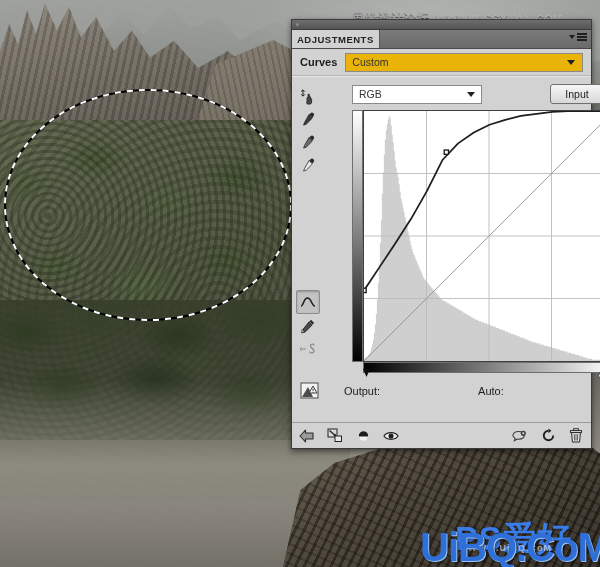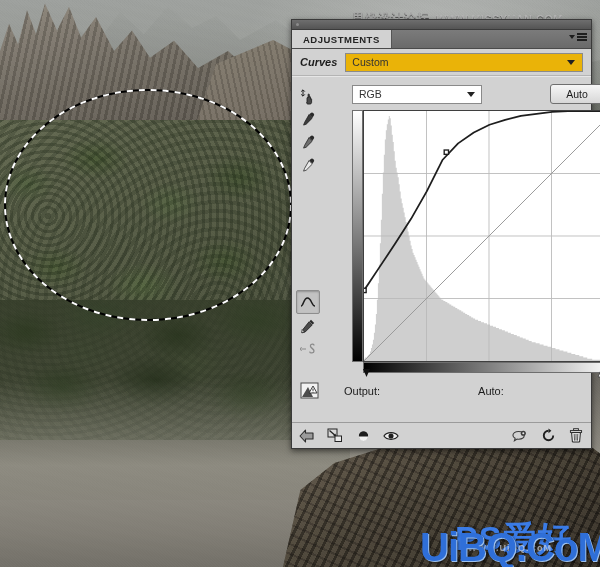--- a/index.html
+++ b/index.html
@@ -134,33 +134,33 @@
   
   #titlebar{height:9px;background:linear-gradient(180deg,#6e6e6e,#545454);
      border-bottom:1px solid #3b3b3b;position:relative;}
   #titlebar .dot{position:absolute;left:4px;top:3px;width:3px;height:3px;
      border-radius:50%;background:#8c8c8c;}
 
   
   #tabrow{height:18px;background:linear-gradient(180deg,#7b7b7b,#6a6a6a);
      display:flex;align-items:stretch;position:relative;
      border-bottom:1px solid #4a4a4a;}
-  #tab-adjustments{background:#d2d2d2;padding:0 11px;display:flex;align-items:center;
+  #tab-adjustments{background:#d2d2d2;padding:0 5px;display:flex;align-items:center;
      font-size:9.5px;font-weight:bold;letter-spacing:.5px;color:#232323;
      border-right:1px solid #555;}
   #panel-menu{position:absolute;right:4px;top:3px;display:flex;align-items:center;gap:2px;}
   #panel-menu .tri{width:0;height:0;border-left:3px solid transparent;
      border-right:3px solid transparent;border-top:4px solid #1e1e1e;}
   #panel-menu .bars{display:flex;flex-direction:column;gap:1.5px;}
   #panel-menu .bars i{display:block;width:10px;height:1.5px;background:#1e1e1e;}
 
   
   #preset-row{height:26px;display:flex;align-items:center;padding:0 8px;gap:8px;
      background:#d2d2d2;}
-  #preset-label{font-weight:bold;font-size:11px;color:#1c1c1c;font-style:italic;}
+  #preset-label{font-weight:bold;font-size:11px;color:#1c1c1c;}
   #preset-select{flex:1;height:17px;background:#eab308;border:1px solid #8a8a8a;
      display:flex;align-items:center;padding:0 6px;position:relative;font-size:10.5px;color:#333;}
   #preset-select .caret{position:absolute;right:7px;top:6px;width:0;height:0;
      border-left:4.5px solid transparent;border-right:4.5px solid transparent;
      border-top:5px solid #222;}
   #divline{height:1px;background:#b4b4b4;border-bottom:1px solid #e6e6e6;}
 
   
   #body{display:flex;padding:6px 8px 0 4px;}
   #tools{width:26px;display:flex;flex-direction:column;align-items:center;padding-top:2px;}
@@ -328,21 +328,21 @@
     </div>
 
     <div id="graphwrap">
 
       <div id="chan-row">
         <div id="chan-select">
           <span>RGB</span>
           <span class="caret"></span>
         </div>
         <div id="auto-btn">
-          <span>Auto</span>
+          <span>Input</span>
         </div>
       </div>
 
       <div id="graphbox">
         <div id="vramp"></div>
         <div id="hramp"></div>
         <div id="grid">
           <svg id="plot" width="250" height="250" viewBox="0 0 255 255" preserveAspectRatio="none">
               <path d="M0,255 L0.00,252.60 L1.01,252.60 L1.01,251.40 L2.02,251.40 L2.02,251.40 L3.04,251.40 L3.04,250.19 L4.05,250.19 L4.05,248.99 L5.06,248.99 L5.06,247.79 L6.07,247.79 L6.07,245.39 L7.08,245.39 L7.08,241.78 L8.10,241.78 L8.10,238.18 L9.11,238.18 L9.11,233.37 L10.12,233.37 L10.12,226.17 L11.13,226.17 L11.13,217.76 L12.14,217.76 L12.14,206.94 L13.15,206.94 L13.15,192.53 L14.17,192.53 L14.17,175.70 L15.18,175.70 L15.18,156.48 L16.19,156.48 L16.19,134.86 L17.20,134.86 L17.20,110.83 L18.21,110.83 L18.21,84.40 L19.23,84.40 L19.23,62.77 L20.24,62.77 L20.24,44.75 L21.25,44.75 L21.25,29.13 L22.26,29.13 L22.26,19.52 L23.27,19.52 L23.27,13.51 L24.29,13.51 L24.29,8.70 L25.30,8.70 L25.30,5.10 L26.31,5.10 L26.31,7.50 L27.32,7.50 L27.32,14.71 L28.33,14.71 L28.33,24.32 L29.35,24.32 L29.35,31.53 L30.36,31.53 L30.36,41.14 L31.37,41.14 L31.37,50.75 L32.38,50.75 L32.38,57.96 L33.39,57.96 L33.39,62.77 L34.40,62.77 L34.40,67.57 L35.42,67.57 L35.42,74.78 L36.43,74.78 L36.43,81.99 L37.44,81.99 L37.44,89.20 L38.45,89.20 L38.45,94.01 L39.46,94.01 L39.46,98.81 L40.48,98.81 L40.48,103.62 L41.49,103.62 L41.49,108.42 L42.50,108.42 L42.50,113.23 L43.51,113.23 L43.51,118.04 L44.52,118.04 L44.52,122.84 L45.54,122.84 L45.54,127.65 L46.55,127.65 L46.55,132.45 L47.56,132.45 L47.56,137.26 L48.57,137.26 L48.57,140.86 L49.58,140.86 L49.58,144.47 L50.60,144.47 L50.60,146.87 L51.61,146.87 L51.61,149.27 L52.62,149.27 L52.62,151.68 L53.63,151.68 L53.63,154.08 L54.64,154.08 L54.64,156.48 L55.65,156.48 L55.65,158.88 L56.67,158.88 L56.67,161.29 L57.68,161.29 L57.68,163.69 L58.69,163.69 L58.69,166.09 L59.70,166.09 L59.70,168.50 L60.71,168.50 L60.71,170.90 L61.73,170.90 L61.73,172.10 L62.74,172.10 L62.74,173.30 L63.75,173.30 L63.75,174.50 L64.76,174.50 L64.76,175.70 L65.77,175.70 L65.77,176.91 L66.79,176.91 L66.79,178.11 L67.80,178.11 L67.80,179.31 L68.81,179.31 L68.81,180.51 L69.82,180.51 L69.82,181.71 L70.83,181.71 L70.83,182.91 L71.85,182.91 L71.85,184.11 L72.86,184.11 L72.86,185.32 L73.87,185.32 L73.87,186.52 L74.88,186.52 L74.88,187.72 L75.89,187.72 L75.89,188.92 L76.90,188.92 L76.90,190.12 L77.92,190.12 L77.92,191.32 L78.93,191.32 L78.93,192.53 L79.94,192.53 L79.94,192.53 L80.95,192.53 L80.95,193.73 L81.96,193.73 L81.96,193.73 L82.98,193.73 L82.98,194.93 L83.99,194.93 L83.99,194.93 L85.00,194.93 L85.00,196.13 L86.01,196.13 L86.01,196.13 L87.02,196.13 L87.02,197.33 L88.04,197.33 L88.04,197.33 L89.05,197.33 L89.05,198.53 L90.06,198.53 L90.06,198.53 L91.07,198.53 L91.07,199.73 L92.08,199.73 L92.08,199.73 L93.10,199.73 L93.10,200.94 L94.11,200.94 L94.11,200.94 L95.12,200.94 L95.12,202.14 L96.13,202.14 L96.13,202.14 L97.14,202.14 L97.14,203.34 L98.15,203.34 L98.15,203.34 L99.17,203.34 L99.17,204.54 L100.18,204.54 L100.18,204.54 L101.19,204.54 L101.19,205.74 L102.20,205.74 L102.20,205.74 L103.21,205.74 L103.21,206.94 L104.23,206.94 L104.23,206.94 L105.24,206.94 L105.24,208.14 L106.25,208.14 L106.25,208.14 L107.26,208.14 L107.26,209.35 L108.27,209.35 L108.27,209.35 L109.29,209.35 L109.29,210.55 L110.30,210.55 L110.30,210.55 L111.31,210.55 L111.31,211.75 L112.32,211.75 L112.32,211.75 L113.33,211.75 L113.33,212.95 L114.35,212.95 L114.35,212.95 L115.36,212.95 L115.36,212.95 L116.37,212.95 L116.37,214.15 L117.38,214.15 L117.38,214.15 L118.39,214.15 L118.39,214.15 L119.40,214.15 L119.40,215.35 L120.42,215.35 L120.42,215.35 L121.43,215.35 L121.43,215.35 L122.44,215.35 L122.44,216.55 L123.45,216.55 L123.45,216.55 L124.46,216.55 L124.46,216.55 L125.48,216.55 L125.48,217.76 L126.49,217.76 L126.49,217.76 L127.50,217.76 L127.50,217.76 L128.51,217.76 L128.51,218.96 L129.52,218.96 L129.52,218.96 L130.54,218.96 L130.54,218.96 L131.55,218.96 L131.55,220.16 L132.56,220.16 L132.56,220.16 L133.57,220.16 L133.57,220.16 L134.58,220.16 L134.58,221.36 L135.60,221.36 L135.60,221.36 L136.61,221.36 L136.61,221.36 L137.62,221.36 L137.62,222.56 L138.63,222.56 L138.63,222.56 L139.64,222.56 L139.64,222.56 L140.65,222.56 L140.65,223.76 L141.67,223.76 L141.67,223.76 L142.68,223.76 L142.68,223.76 L143.69,223.76 L143.69,224.96 L144.70,224.96 L144.70,224.96 L145.71,224.96 L145.71,224.96 L146.73,224.96 L146.73,226.17 L147.74,226.17 L147.74,226.17 L148.75,226.17 L148.75,226.17 L149.76,226.17 L149.76,227.37 L150.77,227.37 L150.77,227.37 L151.79,227.37 L151.79,227.37 L152.80,227.37 L152.80,228.57 L153.81,228.57 L153.81,228.57 L154.82,228.57 L154.82,228.57 L155.83,228.57 L155.83,229.77 L156.85,229.77 L156.85,229.77 L157.86,229.77 L157.86,229.77 L158.87,229.77 L158.87,230.97 L159.88,230.97 L159.88,230.97 L160.89,230.97 L160.89,230.97 L161.90,230.97 L161.90,232.17 L162.92,232.17 L162.92,232.17 L163.93,232.17 L163.93,232.17 L164.94,232.17 L164.94,233.37 L165.95,233.37 L165.95,233.37 L166.96,233.37 L166.96,233.37 L167.98,233.37 L167.98,234.58 L168.99,234.58 L168.99,234.58 L170.00,234.58 L170.00,234.58 L171.01,234.58 L171.01,235.78 L172.02,235.78 L172.02,235.78 L173.04,235.78 L173.04,235.78 L174.05,235.78 L174.05,235.78 L175.06,235.78 L175.06,236.98 L176.07,236.98 L176.07,236.98 L177.08,236.98 L177.08,236.98 L178.10,236.98 L178.10,236.98 L179.11,236.98 L179.11,238.18 L180.12,238.18 L180.12,238.18 L181.13,238.18 L181.13,238.18 L182.14,238.18 L182.14,238.18 L183.15,238.18 L183.15,239.38 L184.17,239.38 L184.17,239.38 L185.18,239.38 L185.18,239.38 L186.19,239.38 L186.19,239.38 L187.20,239.38 L187.20,240.58 L188.21,240.58 L188.21,240.58 L189.23,240.58 L189.23,240.58 L190.24,240.58 L190.24,240.58 L191.25,240.58 L191.25,241.78 L192.26,241.78 L192.26,241.78 L193.27,241.78 L193.27,241.78 L194.29,241.78 L194.29,241.78 L195.30,241.78 L195.30,242.99 L196.31,242.99 L196.31,242.99 L197.32,242.99 L197.32,242.99 L198.33,242.99 L198.33,242.99 L199.35,242.99 L199.35,244.19 L200.36,244.19 L200.36,244.19 L201.37,244.19 L201.37,244.19 L202.38,244.19 L202.38,244.19 L203.39,244.19 L203.39,245.39 L204.40,245.39 L204.40,245.39 L205.42,245.39 L205.42,245.39 L206.43,245.39 L206.43,245.39 L207.44,245.39 L207.44,246.59 L208.45,246.59 L208.45,246.59 L209.46,246.59 L209.46,246.59 L210.48,246.59 L210.48,246.59 L211.49,246.59 L211.49,247.79 L212.50,247.79 L212.50,247.79 L213.51,247.79 L213.51,247.79 L214.52,247.79 L214.52,247.79 L215.54,247.79 L215.54,248.99 L216.55,248.99 L216.55,248.99 L217.56,248.99 L217.56,248.99 L218.57,248.99 L218.57,248.99 L219.58,248.99 L219.58,250.19 L220.60,250.19 L220.60,250.19 L221.61,250.19 L221.61,250.19 L222.62,250.19 L222.62,250.19 L223.63,250.19 L223.63,251.40 L224.64,251.40 L224.64,251.40 L225.65,251.40 L225.65,251.40 L226.67,251.40 L226.67,251.40 L227.68,251.40 L227.68,252.60 L228.69,252.60 L228.69,252.60 L229.70,252.60 L229.70,252.60 L230.71,252.60 L230.71,252.60 L231.73,252.60 L231.73,252.60 L232.74,252.60 L232.74,253.80 L233.75,253.80 L233.75,253.80 L234.76,253.80 L234.76,253.80 L235.77,253.80 L235.77,253.80 L236.79,253.80 L236.79,253.80 L237.80,253.80 L237.80,253.80 L238.81,253.80 L238.81,253.80 L239.82,253.80 L239.82,253.80 L240.83,253.80 L240.83,253.80 L241.85,253.80 L241.85,253.80 L242.86,253.80 L242.86,253.80 L243.87,253.80 L243.87,253.80 L244.88,253.80 L244.88,253.80 L245.89,253.80 L245.89,253.80 L246.90,253.80 L246.90,253.80 L247.92,253.80 L247.92,253.80 L248.93,253.80 L248.93,253.80 L249.94,253.80 L249.94,253.80 L250.95,253.80 L250.95,253.80 L251.96,253.80 L251.96,253.80 L252.98,253.80 L252.98,253.80 L253.99,253.80 L253.99,253.80 L255.00,253.80 L255,255 Z" fill="#cfcfcf" stroke="none"></path>
               <line x1="63.75" y1="0" x2="63.75" y2="255" stroke="#b9b9b9" stroke-width="0.9"></line>

